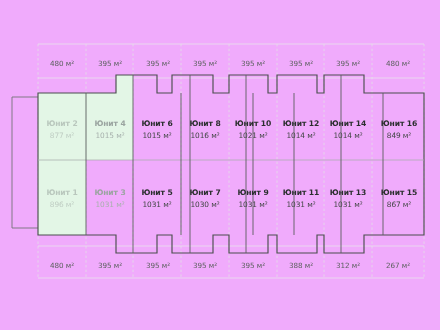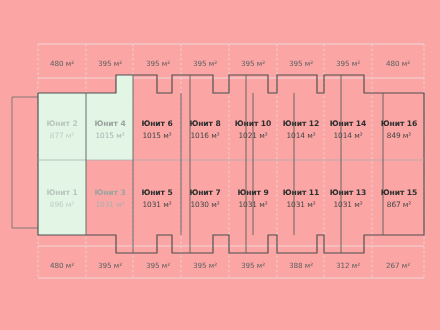--- a/index.html
+++ b/index.html
@@ -10,21 +10,21 @@
   body {
     width: 440px;
     height: 330px;
     overflow: hidden;
     font-family: "DejaVu Sans", "Liberation Sans", sans-serif;
   }
   #plan-root {
     position: relative;
     width: 440px;
     height: 330px;
-    background: #fca5a5;
+    background: #f0abfc;
   }
   svg.plan-svg {
     position: absolute;
     left: 0;
     top: 0;
     width: 440px;
     height: 330px;
     display: block;
   }
   .guide-line {

